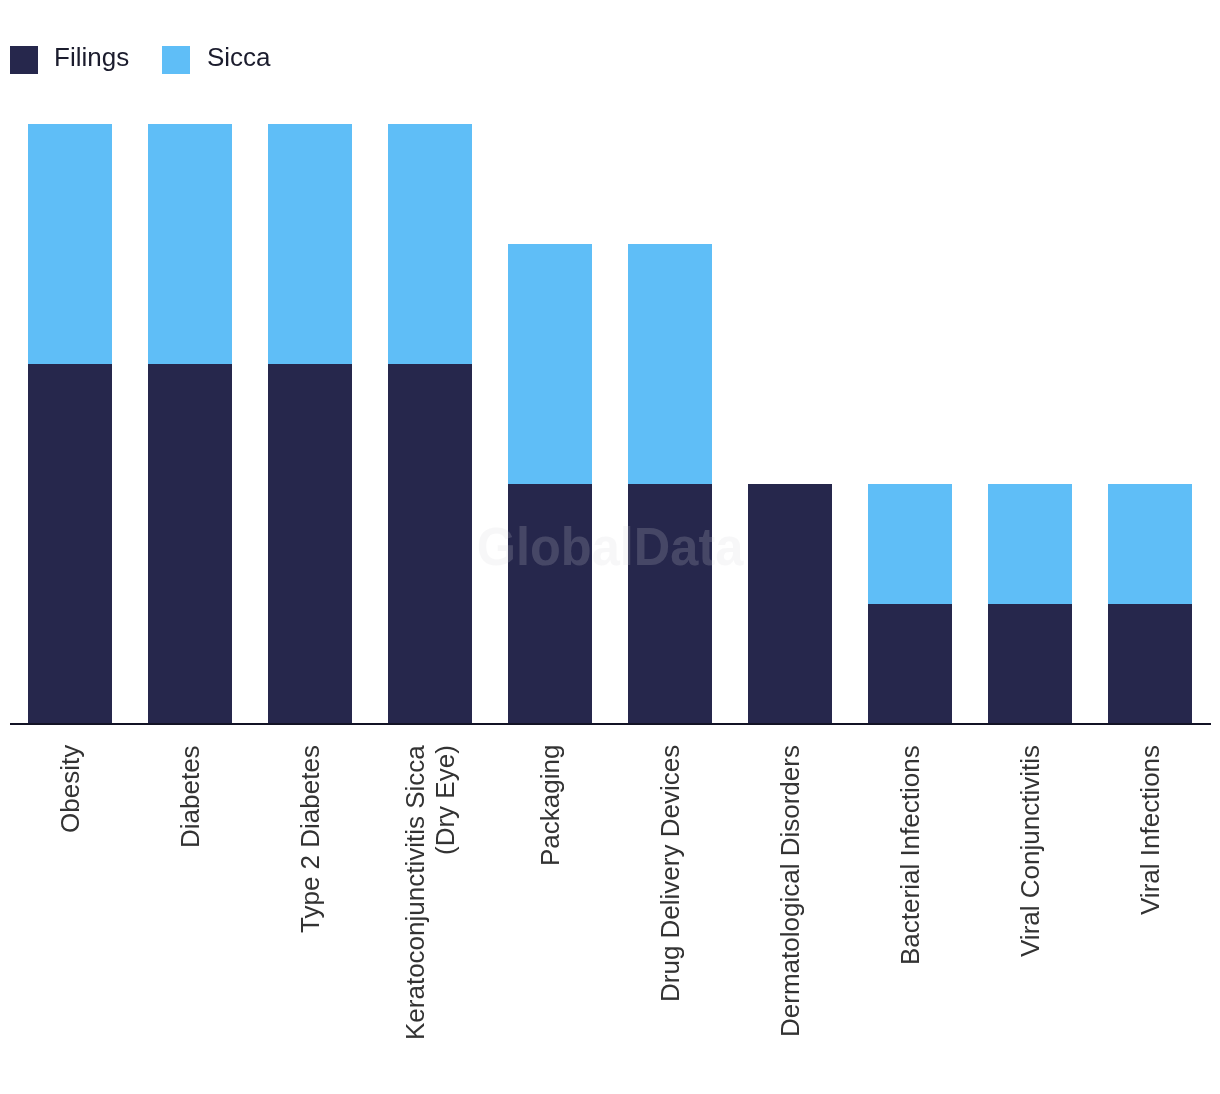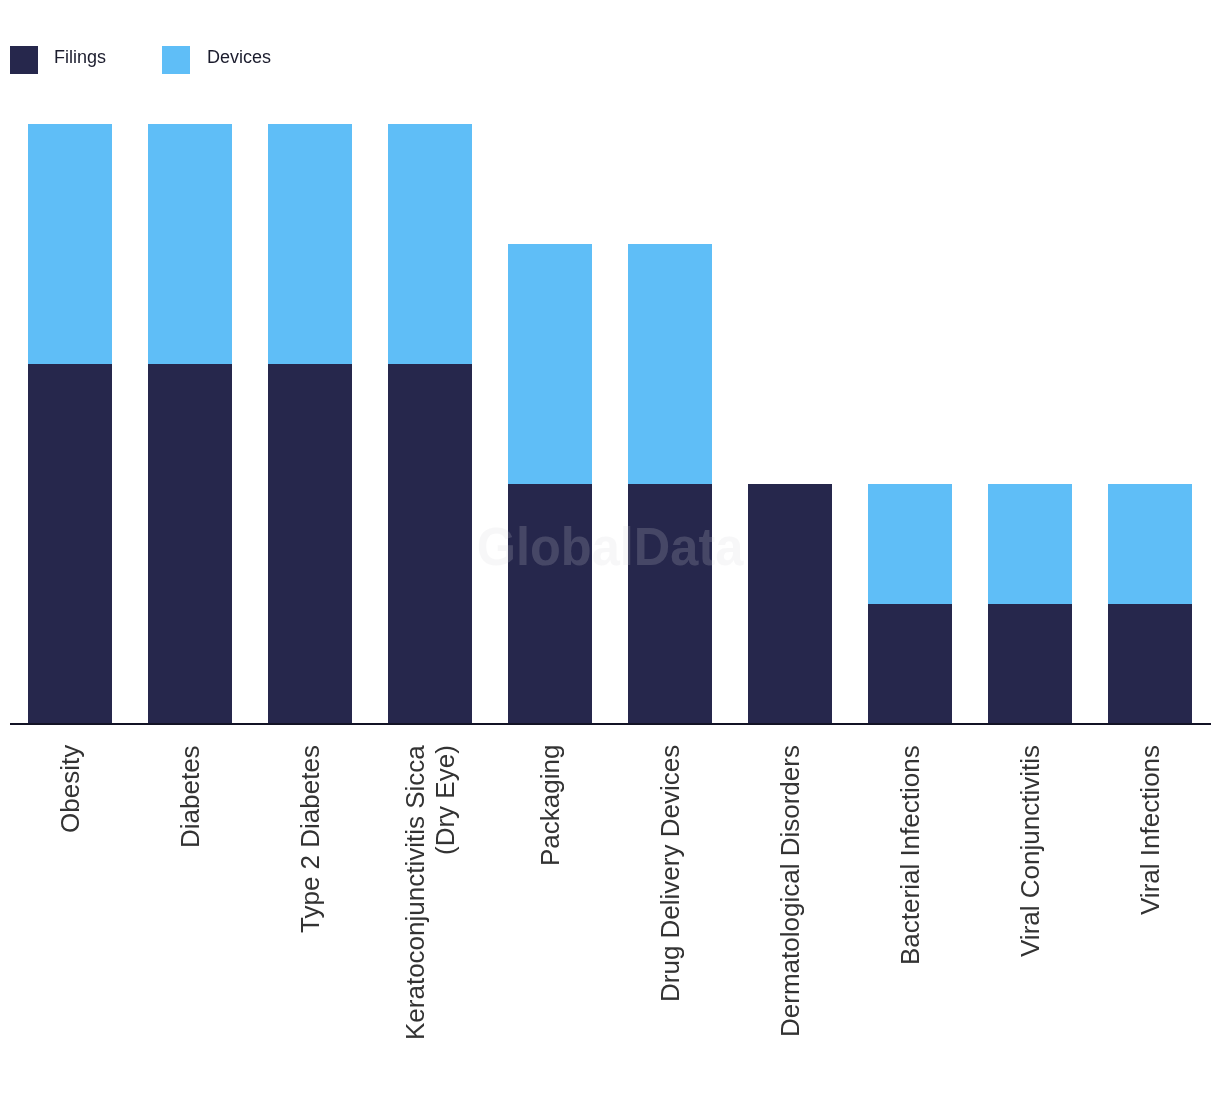--- a/index.html
+++ b/index.html
@@ -5,21 +5,21 @@
   html,body{margin:0;padding:0;background:#ffffff;}
   body{width:1220px;height:1094px;position:relative;overflow:hidden;
        font-family:"Liberation Sans",sans-serif;}
   #chart{position:absolute;left:0;top:0;width:1220px;height:1094px;background:#ffffff;}
 
   
   .legend{position:absolute;left:0;top:0;width:1220px;height:120px;}
   .legend-item{position:absolute;top:46px;height:28px;}
   .legend-swatch{position:absolute;top:0;left:0;width:28px;height:28px;}
   .legend-label{position:absolute;top:-8px;transform:translateZ(0);
-       font-size:18px;color:#1b1c2d;white-space:nowrap;line-height:38px;}
+       font-size:26px;color:#1b1c2d;white-space:nowrap;line-height:38px;}
 
   
   .bars{position:absolute;left:0;top:0;width:1220px;height:1094px;}
   .bar-group{position:absolute;top:0;height:1094px;}
   .seg{position:absolute;left:0;}
   .axis{position:absolute;left:10px;top:722.6px;width:1201px;height:2.6px;background:#131325;}
 
   
   .xlabel{position:absolute;transform-origin:left top;
        transform:rotate(-90deg) translateZ(0);
@@ -36,21 +36,21 @@
 
 <div id="chart">
 
   <div class="legend">
       <div class="legend-item" style="left: 10px;">
         <div class="legend-swatch" style="background: rgb(38, 39, 76);"></div>
         <div class="legend-label" style="left: 44px;">Filings</div>
       </div>
       <div class="legend-item" style="left: 162px;">
         <div class="legend-swatch" style="background: rgb(95, 190, 247);"></div>
-        <div class="legend-label" style="left: 45px;">Devices</div>
+        <div class="legend-label" style="left: 45px;">Sicca</div>
       </div>
     </div>
 
   <div class="bars">
       <div class="bar-group" style="left: 28px; width: 84px;">
         <div class="seg" style="background: rgb(38, 39, 76); width: 84px; height: 360px; top: 364px;"></div>
         <div class="seg" style="background: rgb(95, 190, 247); width: 84px; height: 240px; top: 124px;"></div>
       </div>
       <div class="xlabel" style="left: 55px; top: 833px;">
         <div>Obesity</div>

